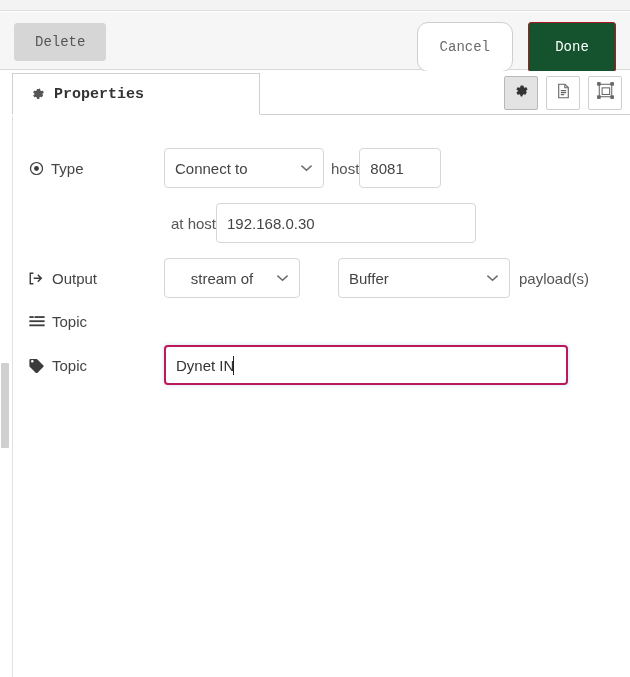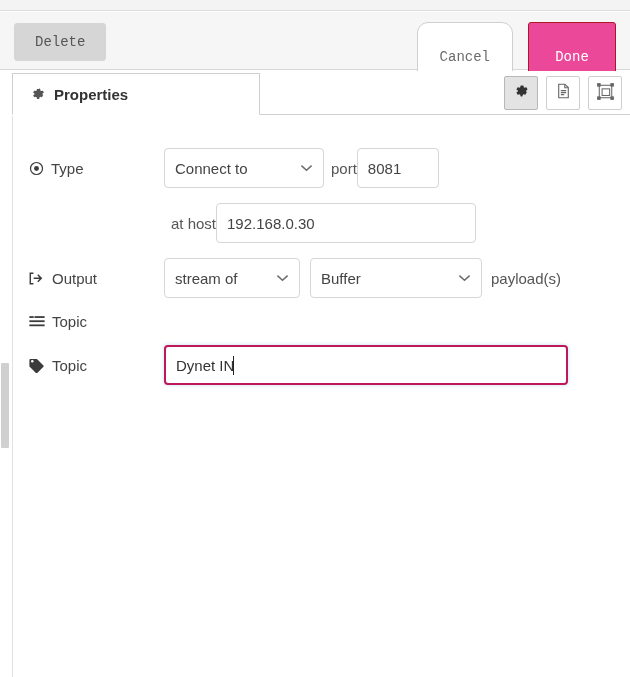--- a/index.html
+++ b/index.html
@@ -60,40 +60,41 @@
     border: 1px solid #d6d6d6;
     color: #555555;
     padding: 11px 20px;
     border-radius: 3px;
     min-width: 88px;
   }
   .btn-cancel {
     background: #ffffff;
     border: 1px solid #cfcfcf;
     color: #6b6b6b;
-    padding: 27px 22px;
+    padding: 17px 22px;
     border-radius: 11px;
     min-width: 88px;
   }
   .btn-done {
-    background: #ec4899;
+    background: #14532d;
     border: 1px solid #ad1625;
     color: #ffffff;
     padding: 11px 24px;
     border-radius: 3px;
     min-width: 88px;
   }
 
   
   .tabbar {
     position: absolute;
     left: 12px; top: 71px;
     width: 618px; height: 44px;
     background: #ffffff;
     border-bottom: 1px solid #cfcfcf;
+    font-family: Liberation Mono, monospace;
   }
   .tab {
     position: absolute;
     left: 0; top: 2px;
     width: 248px;
     height: 42px;
     background: #ffffff;
     border: 1px solid #cfcfcf;
     border-bottom: 1px solid #ffffff;
     display: flex;
@@ -194,22 +195,22 @@
     right: 11px; top: 50%;
     transform: translateY(-50%);
     pointer-events: none;
     color: #6d6d6d;
     display: flex;
   }
 
   .w-type   { width: 160px; }
   .w-port   { width: 82px;  }
   .w-host   { width: 260px; }
-  .w-stream { width: 136px; }
-  .w-buffer { width: 172px; }
+  .w-stream { width: 136px; text-align: center; }
+  .w-buffer { width: 172px; margin-left: 28px; }
   .w-topic  { width: 404px; }
   .w-name   { width: 404px; }
 
   .caretbar {
     display: inline-block;
     width: 1px;
     height: 19px;
     background: #222222;
     vertical-align: -4px;
     margin-left: -1px;
@@ -328,21 +329,21 @@
           <select class="ctl w-type">
             <option>Connect to</option>
           </select>
           <span class="caret">
             <svg width="13" height="9" viewBox="0 0 13 9" fill="none" stroke="currentColor" stroke-width="1.5">
               <path d="M1.4 2.1L6.5 6.8 11.6 2.1"></path>
             </svg>
           </span>
         </span>
 
-        <span class="inline-label tight-right">port</span>
+        <span class="inline-label tight-right">host</span>
 
         <input class="ctl w-port" type="text" value="8081" style="">
       </div>
 
       <div class="row">
         <div class="row-label"></div>
         <span class="inline-label tight-right">at host</span>
         <input class="ctl w-host" type="text" value="192.168.0.30" style="">
       </div>
 

